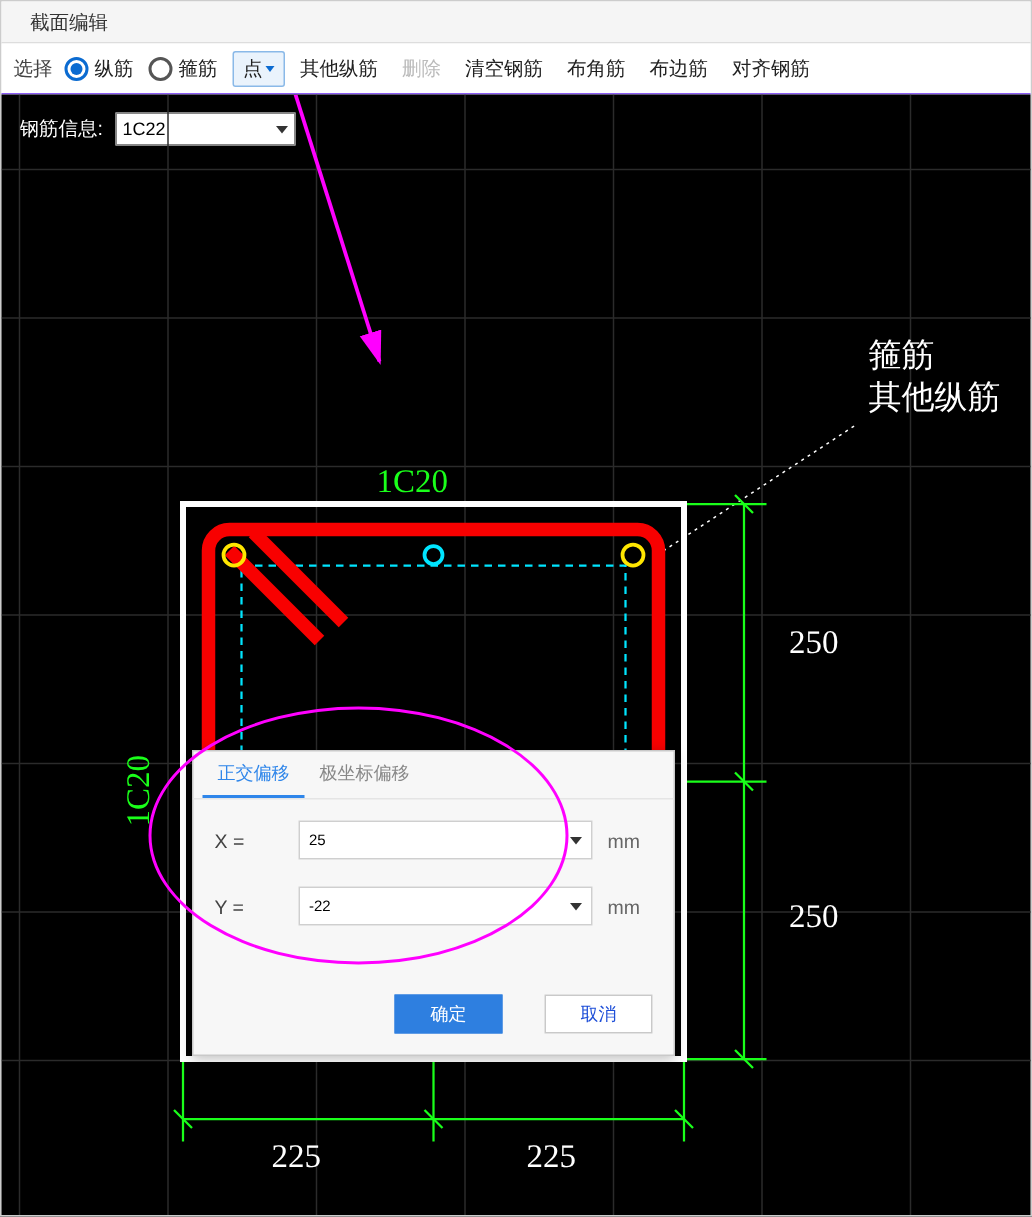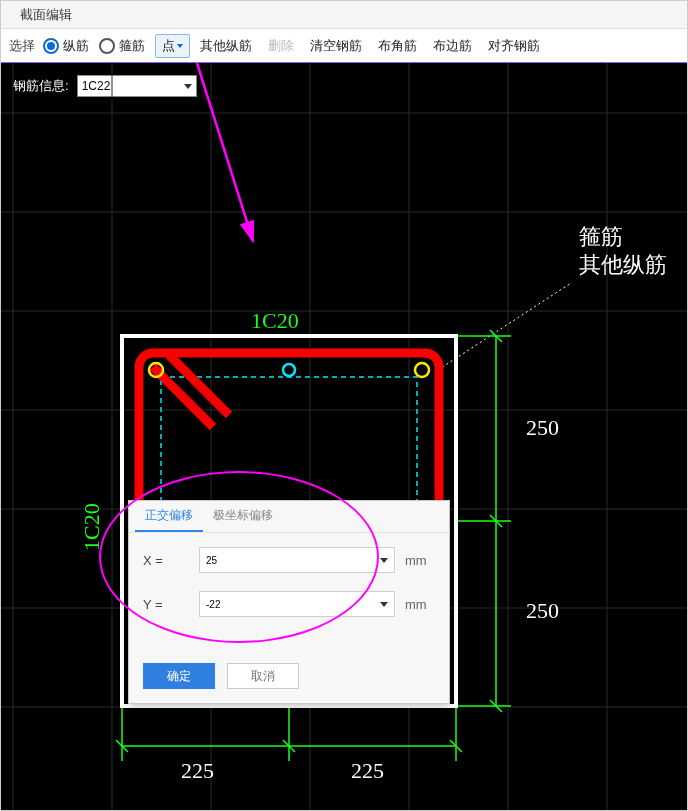--- a/index.html
+++ b/index.html
@@ -29,22 +29,22 @@
 .dlg-head { height: 34px; display: flex; align-items: center; justify-content: space-between; padding: 0 10px; color: #333; font-size: 13px; }
 .dlg-x { font-size: 14px; color: #666; cursor: pointer; padding: 2px 4px; }
 .dlg-tabs { display: flex; border-bottom: 1px solid #e5e5e5; padding: 0 6px; }
 .dlg-tab { padding: 6px 10px; font-size: 12px; color: #888; cursor: pointer; }
 .dlg-tab.active { color: #2f86ea; border-bottom: 2px solid #2f86ea; }
 .dlg-body { padding: 14px 14px 18px 14px; }
 .row { display: flex; align-items: center; gap: 10px; margin-bottom: 18px; }
 .row-l { width: 46px; color: #444; }
 .row-sel { flex: 1; height: 26px; border: 1px solid #cfcfcf; background: #fff; display: flex; align-items: center; justify-content: space-between; padding: 0 6px; font-size: 10px; cursor: pointer; }
 .row-u { width: 30px; color: #666; }
-.dlg-foot { display: flex; justify-content: flex-start; gap: 12px; padding: 10px 14px 14px; }
-.btn { min-width: 72px; height: 26px; border: 1px solid #c9c9c9; background: #fff; color: #737373; font-size: 12px; cursor: pointer; display: inline-flex; align-items: center; justify-content: center; }
+.dlg-foot { display: flex; justify-content: flex-end; gap: 28px; padding: 10px 14px 14px; }
+.btn { min-width: 72px; height: 26px; border: 1px solid #c9c9c9; background: #fff; color: #1d4ed8; font-size: 12px; cursor: pointer; display: inline-flex; align-items: center; justify-content: center; }
 .btn.primary { background: #2e7fe0; border-color: #2e7fe0; color: #fff; }
 .arrow-line { position: absolute; left: 0; top: 0; pointer-events: none; }
 .ellipse { position: absolute; border: 2px solid magenta; border-radius: 50%; pointer-events: none; }
 </style>
 </head>
 <body>
 
 <div class="window">
   <div class="titlebar">
     <span>截面编辑</span>

